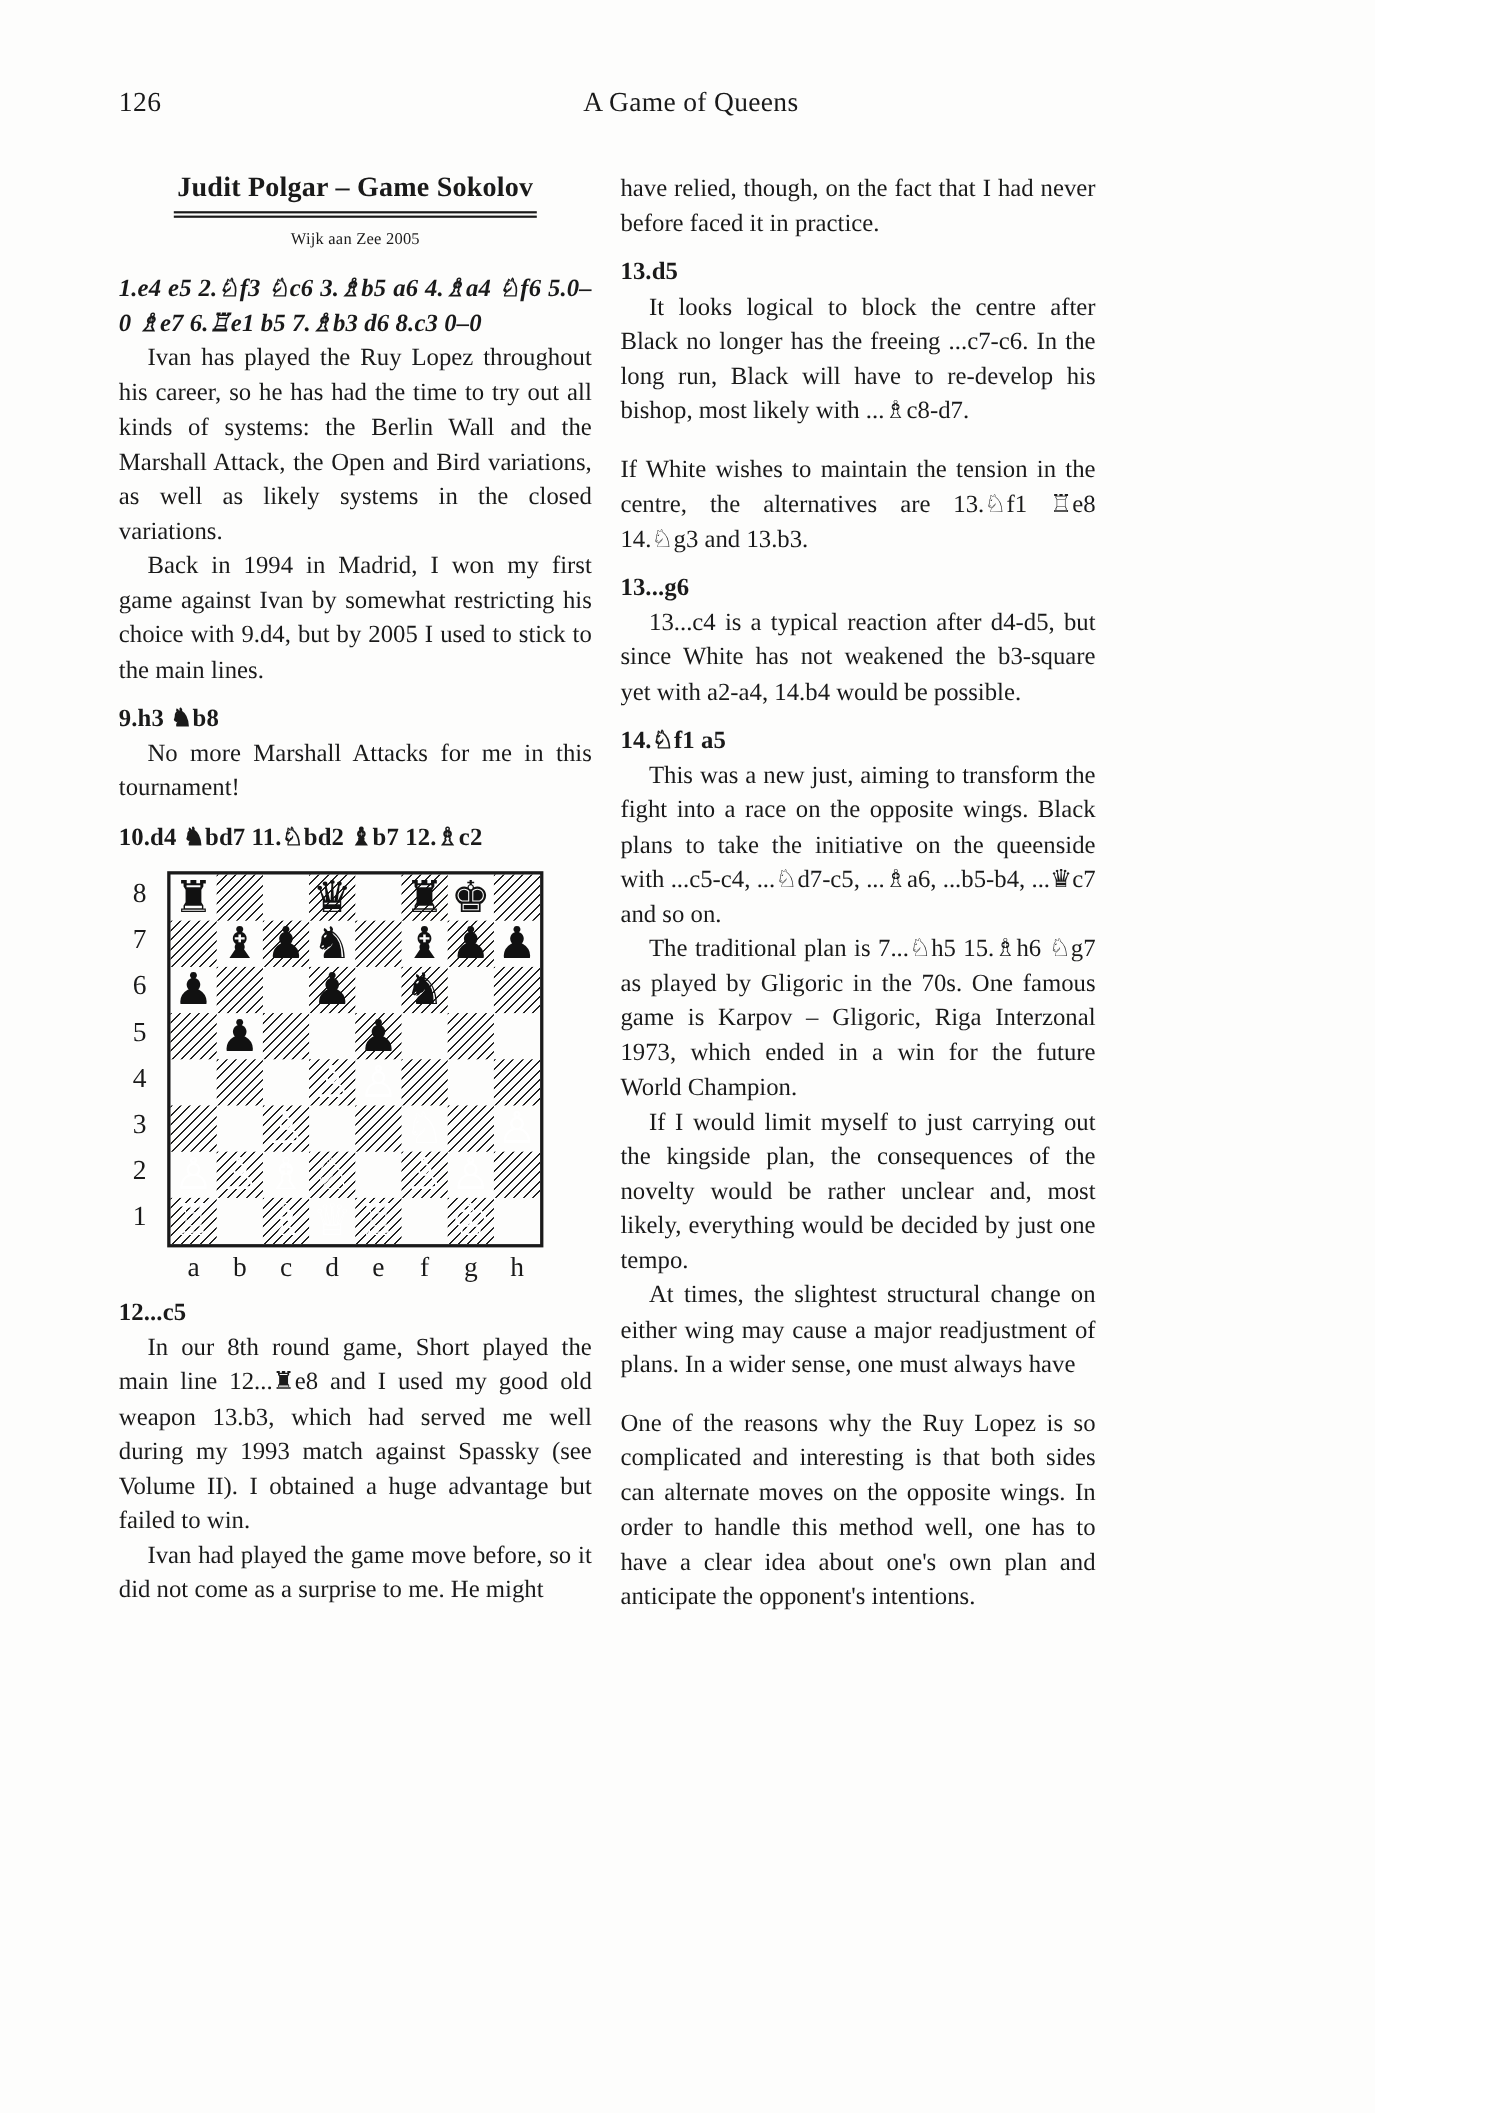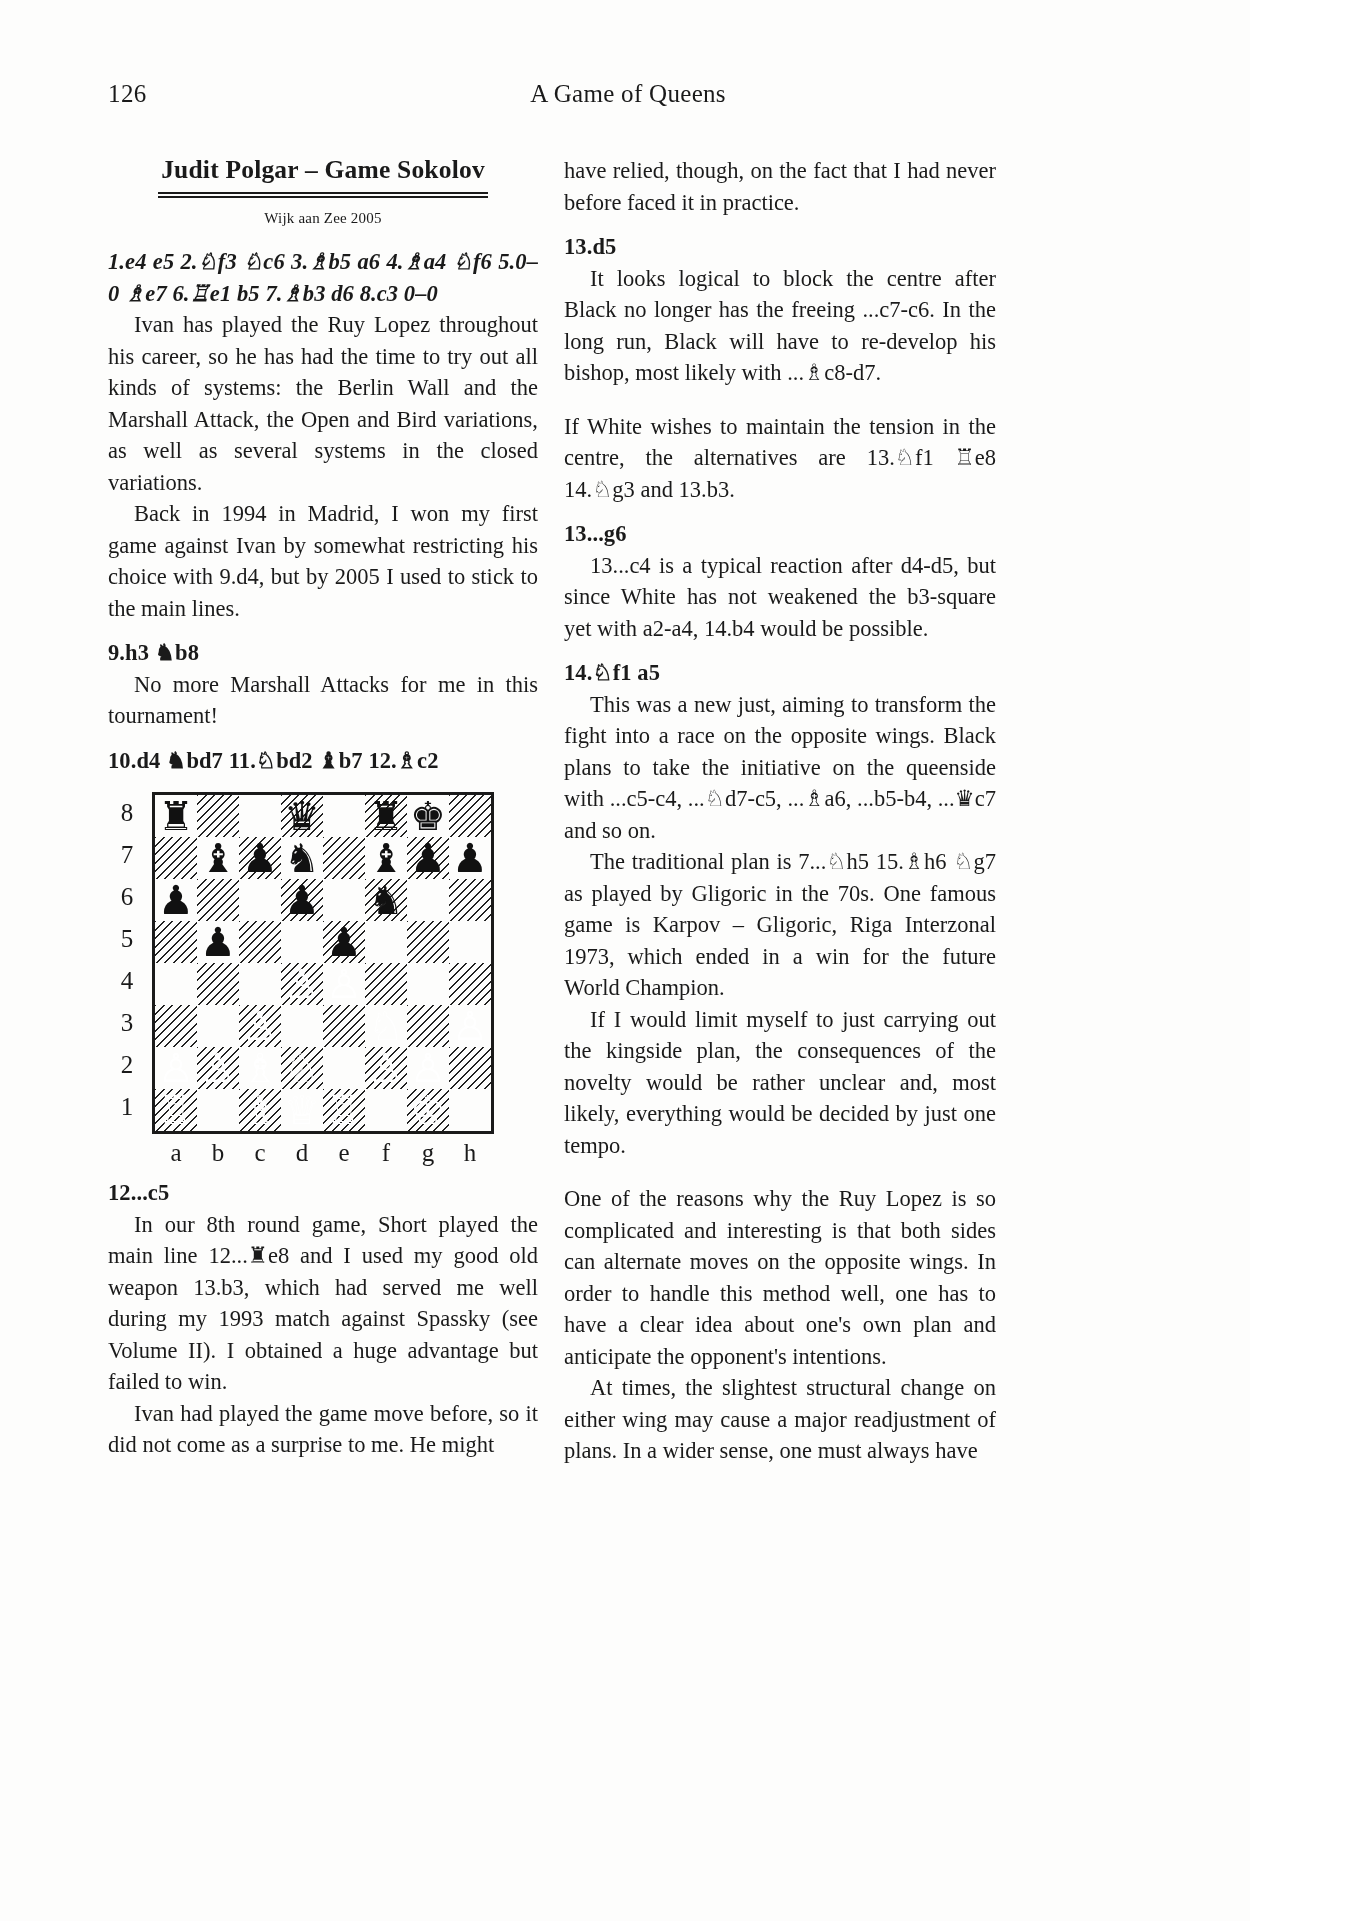--- a/index.html
+++ b/index.html
@@ -179,21 +179,21 @@
 
   <div class="col left">
 
     <div class="gamehead">
       <div class="players">Judit Polgar – Game Sokolov</div>
       <div class="dblrule"></div>
       <div class="event">Wijk aan Zee 2005</div>
     </div>
 
     <p class="moves tight">1.e4 e5 2.♘f3 ♘c6 3.♗b5 a6 4.♗a4 ♘f6 5.0–0 ♗e7 6.♖e1 b5 7.♗b3 d6 8.c3 0–0</p>
-    <p class="para">Ivan has played the Ruy Lopez throughout his career, so he has had the time to try out all kinds of systems: the Berlin Wall and the Marshall Attack, the Open and Bird variations, as well as several systems in the closed variations.</p>
+    <p class="para">Ivan has played the Ruy Lopez throughout his career, so he has had the time to try out all kinds of systems: the Berlin Wall and the Marshall Attack, the Open and Bird variations, as well as likely systems in the closed variations.</p>
     <p class="para">Back in 1994 in Madrid, I won my first game against Ivan by somewhat restricting his choice with 9.d4, but by 2005 I used to stick to the main lines.</p>
 
     <p class="moves">9.h3 ♞b8</p>
     <p class="para">No more Marshall Attacks for me in this tournament!</p>
 
     <p class="moves">10.d4 ♞bd7 11.♘bd2 ♝b7 12.♗c2</p>
 
     <div class="diagram">
       <div class="boardwrap">
         <div class="board" id="board">
@@ -330,17 +330,17 @@
     <p class="para noindent gap">If White wishes to maintain the tension in the centre, the alternatives are 13.♘f1 ♖e8 14.♘g3 and 13.b3.</p>
 
     <p class="moves">13...g6</p>
     <p class="para">13...c4 is a typical reaction after d4-d5, but since White has not weakened the b3-square yet with a2-a4, 14.b4 would be possible.</p>
 
     <p class="moves">14.♘f1 a5</p>
     <p class="para">This was a new just, aiming to transform the fight into a race on the opposite wings. Black plans to take the initiative on the queenside with ...c5-c4, ...♘d7-c5, ...♗a6, ...b5-b4, ...♛c7 and so on.</p>
     <p class="para">The traditional plan is 7...♘h5 15.♗h6 ♘g7 as played by Gligoric in the 70s. One famous game is Karpov – Gligoric, Riga Interzonal 1973, which ended in a win for the future World Champion.</p>
     <p class="para">If I would limit myself to just carrying out the kingside plan, the consequences of the novelty would be rather unclear and, most likely, everything would be decided by just one tempo.</p>
 
+    <p class="para">At times, the slightest structural change on either wing may cause a major readjustment of plans. In a wider sense, one must always have</p>
     <p class="para noindent gap">One of the reasons why the Ruy Lopez is so complicated and interesting is that both sides can alternate moves on the opposite wings. In order to handle this method well, one has to have a clear idea about one's own plan and anticipate the opponent's intentions.</p>
-    <p class="para">At times, the slightest structural change on either wing may cause a major readjustment of plans. In a wider sense, one must always have</p>
   </div>
 
 </div>
 
 </body></html>

